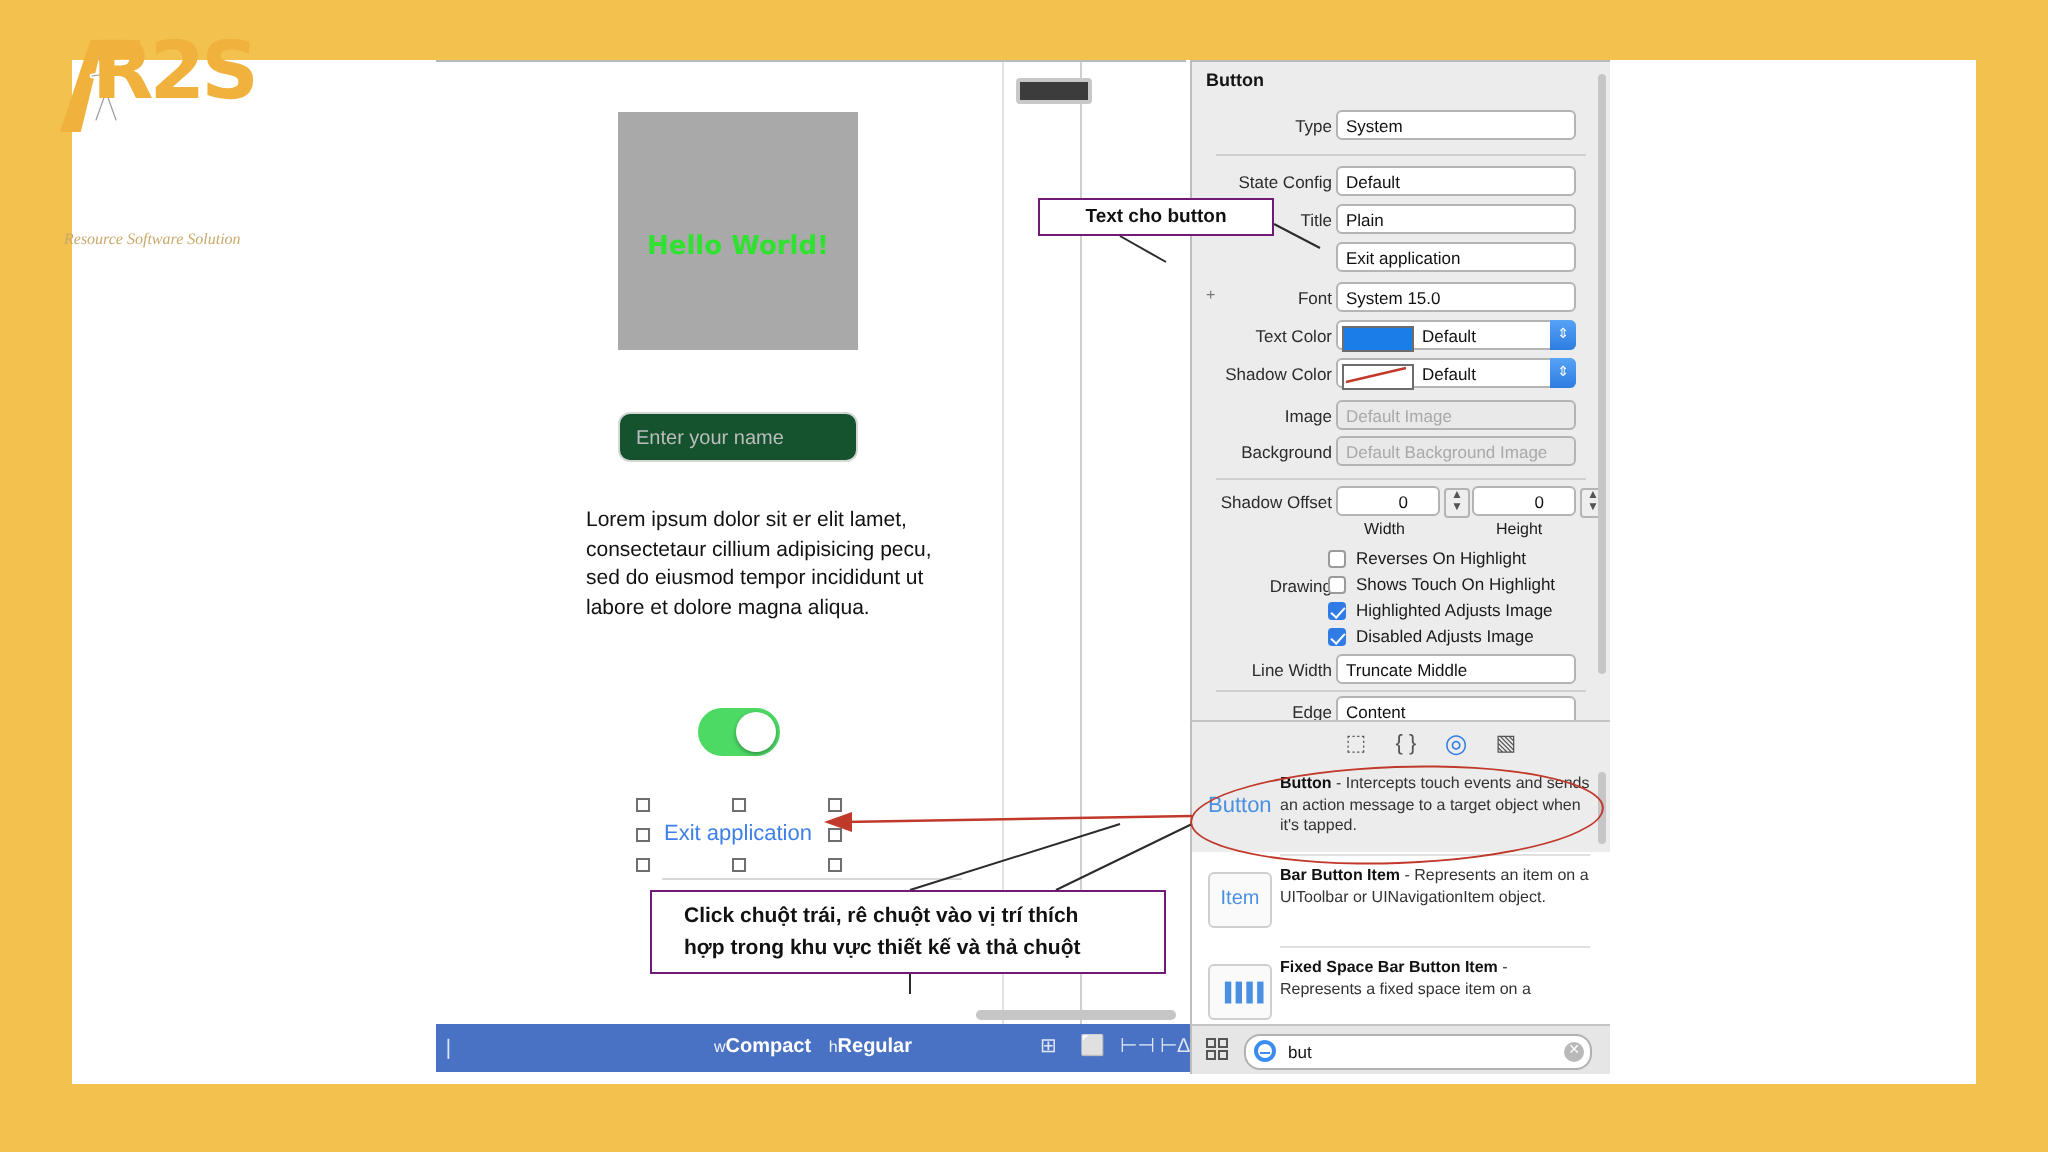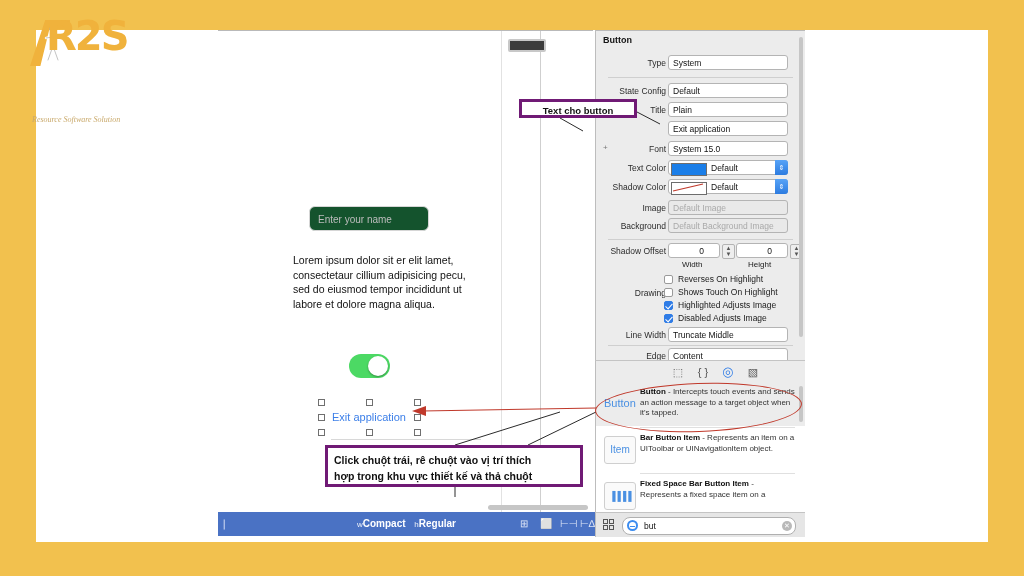--- a/index.html
+++ b/index.html
@@ -237,30 +237,30 @@
     position:absolute;top:6px;font-size:10px;color:#dfe6f7;line-height:12px;
   }
   #bb-left{position:absolute;left:2px;top:6px;font-size:10px;color:#dfe6f7;}
   
   #h-scroll{
     position:absolute;left:270px;top:474px;width:100px;height:5px;
     background:#c6c6c6;border-radius:3px;
   }
   
   .callout{
-    position:absolute;background:#fff;border:3px solid #701a75;
+    position:absolute;background:#fff;border:1px solid #701a75;
     font-weight:bold;color:#111;box-sizing:border-box;
   }
   #cal-text-btn{
     left:519px;top:99px;width:118px;height:19px;
     font-size:9.5px;line-height:17px;text-align:center;
   }
   #cal-click{
     left:325px;top:445px;width:258px;height:42px;
-    font-size:10.5px;line-height:16px;padding:4px 6px;
+    font-size:10.5px;line-height:16px;padding:4px 16px;
   }
   #ellipse{
     position:absolute;left:595px;top:383px;width:205px;height:47px;
     border:1.5px solid #c0392b;border-radius:50%;
     transform:rotate(-2deg);
   }
   svg.overlay{position:absolute;left:0;top:0;width:1024px;height:576px;pointer-events:none;}
 </style>
 </head>
 <body>
@@ -280,20 +280,23 @@
   <div class="logo-tag">Resource Software Solution</div>
 </div>
 
 <div id="xcode">
 
   <div id="canvas-area">
     <div id="canvas-sep-v2"></div>
     <div id="canvas-sep-v"></div>
     <div id="notch"></div>
 
+    <div id="hero">
+      <div id="hero-label">Hello World!</div>
+    </div>
 
     <div id="name-field">Enter your name</div>
 
     <div id="lorem">Lorem ipsum dolor sit er elit lamet, consectetaur cillium adipisicing pecu, sed do eiusmod tempor incididunt ut labore et dolore magna aliqua.</div>
 
     <div id="toggle">
       <div id="toggle-knob"></div>
     </div>
 
     <div id="sel-btn">

